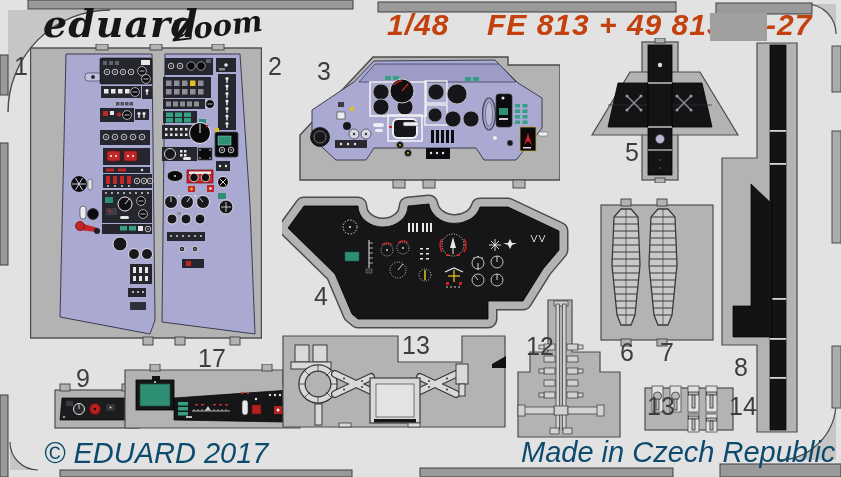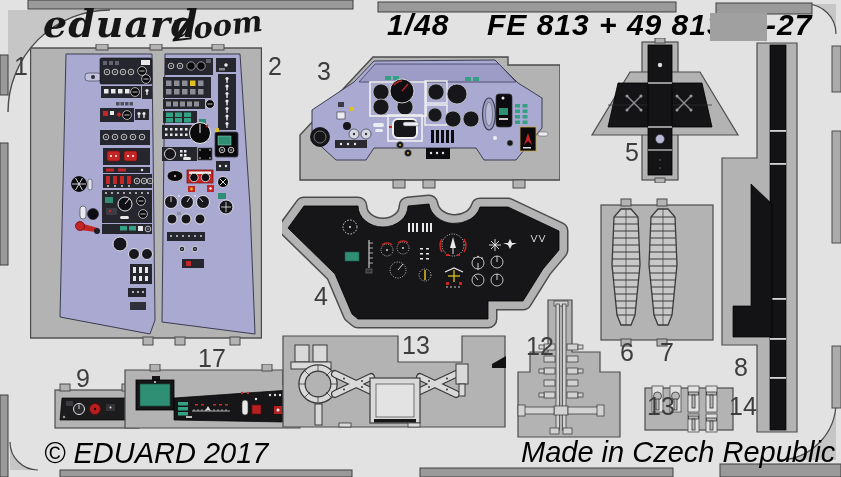--- a/index.html
+++ b/index.html
@@ -4,26 +4,26 @@
 <style>
   html,body{margin:0;padding:0;background:#888;}
   .page{position:relative;width:841px;height:477px;background:#e2e2e2;overflow:hidden;
         font-family:"Liberation Sans",sans-serif;}
   .abs{position:absolute;font-style:italic;}
   svg.part{position:absolute;}
   .brand{left:43px;top:1px;font-family:"DejaVu Serif",serif;font-weight:bold;
          font-size:38px;letter-spacing:1px;color:#161616;z-index:6;}
   .zoomlogo{left:172px;top:9px;font-family:"DejaVu Serif",serif;font-style:italic;
          font-weight:bold;font-size:29px;color:#161616;transform:rotate(-7deg);z-index:6;}
-  .hdrtext{font-weight:bold;font-size:30px;color:#000000;letter-spacing:1px;z-index:6;}
+  .hdrtext{font-weight:bold;font-size:30px;color:#c2410c;letter-spacing:1px;z-index:6;}
   .scale{left:387px;top:8px;}
   .code{left:487px;top:8px;}
   .suffix{left:766px;top:8px;}
   .censor{left:710px;top:13px;width:57px;height:28px;background:#a0a0a0;z-index:6;}
-  .ftr{font-size:29px;color:#000000;z-index:6;}
+  .ftr{font-size:29px;color:#0c4a6e;z-index:6;}
   .copyright{left:44px;top:437px;}
   .madein{left:521px;top:436px;}
   .plabel{position:absolute;font-size:25px;color:#3d3d3d;z-index:6;}
   .watermark{left:2px;top:374px;font-size:68px;color:#ffffff;opacity:0.47;
          letter-spacing:1px;white-space:nowrap;z-index:5;}
 </style>
 </head>
 <body>
 
 <div class="page">

